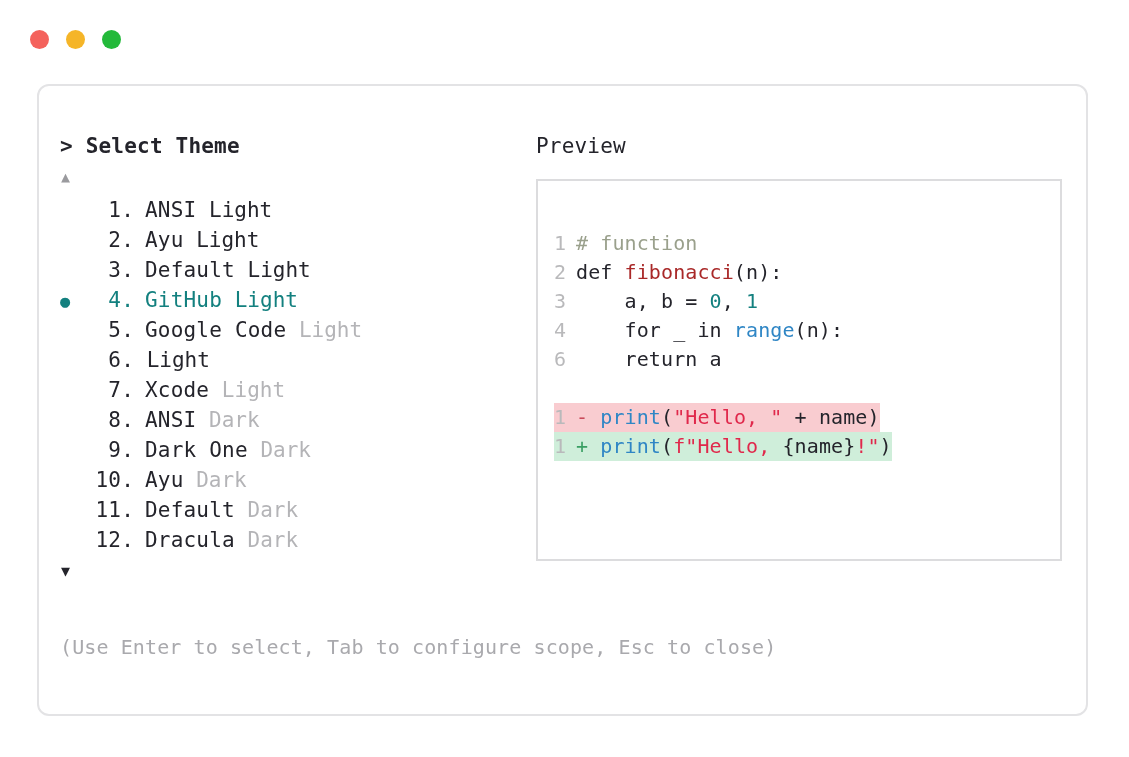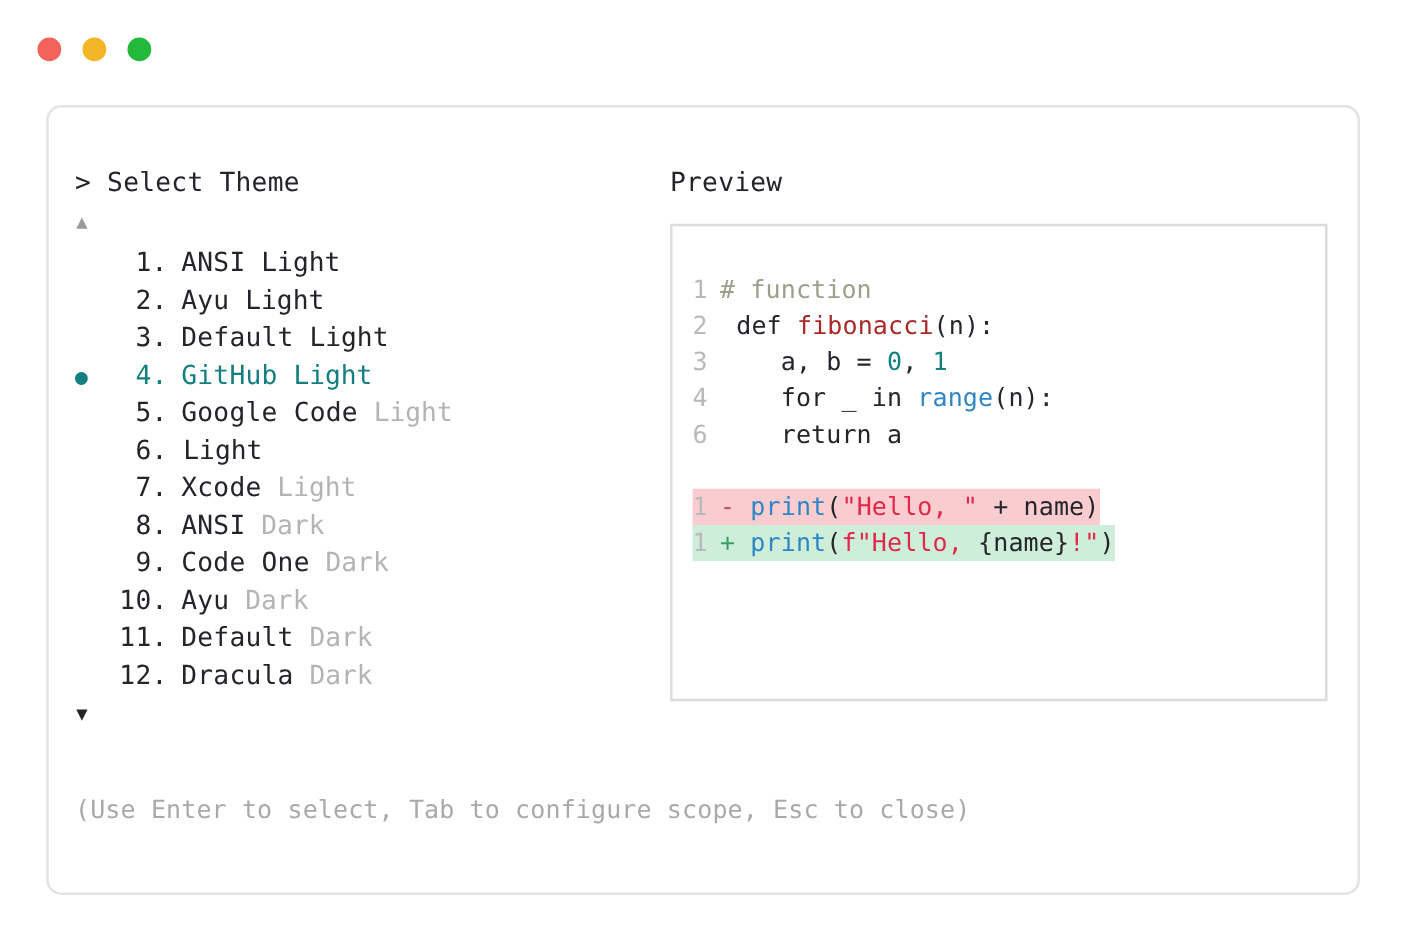--- a/index.html
+++ b/index.html
@@ -64,20 +64,21 @@
     width: 470px;
   }
 
   .prompt-line {
     font-size: 21px;
     line-height: 26px;
     color: #24242b;
     letter-spacing: 0.2px;
     white-space: pre;
     margin-bottom: 9px;
+    font-weight: bold;
   }
 
   .scroll-arrow {
     font-size: 15px;
     line-height: 18px;
     height: 18px;
     padding-left: 1px;
     letter-spacing: 0;
   }
   .scroll-arrow.up { color: #9a9a9e; margin-bottom: 9px; }
@@ -142,21 +143,21 @@
     color: #24242b;
     letter-spacing: 0.2px;
     margin-bottom: 20px;
   }
   .code-box {
     box-sizing: border-box;
     width: 526px;
     height: 382px;
     border: 2px solid #dcdcde;
     background: #ffffff;
-    padding: 36px 0 0 0;
+    padding: 48px 0 0 0;
     overflow: hidden;
   }
   .code-lines {
     padding-left: 16px;
   }
   .code-line {
     font-size: 20px;
     line-height: 29px;
     height: 29px;
     white-space: pre;
@@ -166,21 +167,21 @@
   .ln {
     color: #b9b9bb;
     display: inline-block;
     width: 12px;
     text-align: right;
     margin-right: 10px;
   }
   .code-spacer { height: 29px; }
 
   .tok-comment { color: #9aa08c; }
-  .tok-kw      { color: #24242b; margin-left: 13px; }
+  .tok-kw      { color: #24242b; }
   .tok-fn      { color: #a92828; }
   .tok-num     { color: #13807f; }
   .tok-builtin { color: #2f86c5; }
   .tok-str     { color: #e0284b; }
   .tok-plain   { color: #24242b; }
 
   .diff-line { display: inline-block; }
   .diff-del { background: #f9ccd0; }
   .diff-add { background: #cfeeda; }
   .sign-del { color: #c94a5a; }
@@ -205,21 +206,21 @@
         <div class="scroll-arrow up">▲</div>
         <ul class="theme-list">
             <li class="theme-item"><span class="bullet-cell"></span><span class="num-cell">1.</span><span class="name-cell">ANSI</span><span class="variant strong"> Light</span></li>
             <li class="theme-item"><span class="bullet-cell"></span><span class="num-cell">2.</span><span class="name-cell">Ayu</span><span class="variant strong"> Light</span></li>
             <li class="theme-item"><span class="bullet-cell"></span><span class="num-cell">3.</span><span class="name-cell">Default</span><span class="variant strong"> Light</span></li>
             <li class="theme-item selected"><span class="bullet-cell">●</span><span class="num-cell">4.</span><span class="name-cell">GitHub</span><span class="variant strong"> Light</span></li>
             <li class="theme-item"><span class="bullet-cell"></span><span class="num-cell">5.</span><span class="name-cell">Google Code</span><span class="variant muted"> Light</span></li>
             <li class="theme-item"><span class="bullet-cell"></span><span class="num-cell">6.</span><span class="variant strong"> Light</span></li>
             <li class="theme-item"><span class="bullet-cell"></span><span class="num-cell">7.</span><span class="name-cell">Xcode</span><span class="variant muted"> Light</span></li>
             <li class="theme-item"><span class="bullet-cell"></span><span class="num-cell">8.</span><span class="name-cell">ANSI</span><span class="variant muted"> Dark</span></li>
-            <li class="theme-item"><span class="bullet-cell"></span><span class="num-cell">9.</span><span class="name-cell">Code One</span><span class="variant muted"> Dark</span></li>
+            <li class="theme-item"><span class="bullet-cell"></span><span class="num-cell">9.</span><span class="name-cell">Dark One</span><span class="variant muted"> Dark</span></li>
             <li class="theme-item"><span class="bullet-cell"></span><span class="num-cell">10.</span><span class="name-cell">Ayu</span><span class="variant muted"> Dark</span></li>
             <li class="theme-item"><span class="bullet-cell"></span><span class="num-cell">11.</span><span class="name-cell">Default</span><span class="variant muted"> Dark</span></li>
             <li class="theme-item"><span class="bullet-cell"></span><span class="num-cell">12.</span><span class="name-cell">Dracula</span><span class="variant muted"> Dark</span></li>
           </ul>
         <div class="scroll-arrow down">▼</div>
       </div>
 
       <div class="hint">(Use Enter to select, Tab to configure scope, Esc to close)</div>
 
       <div class="right-col">

